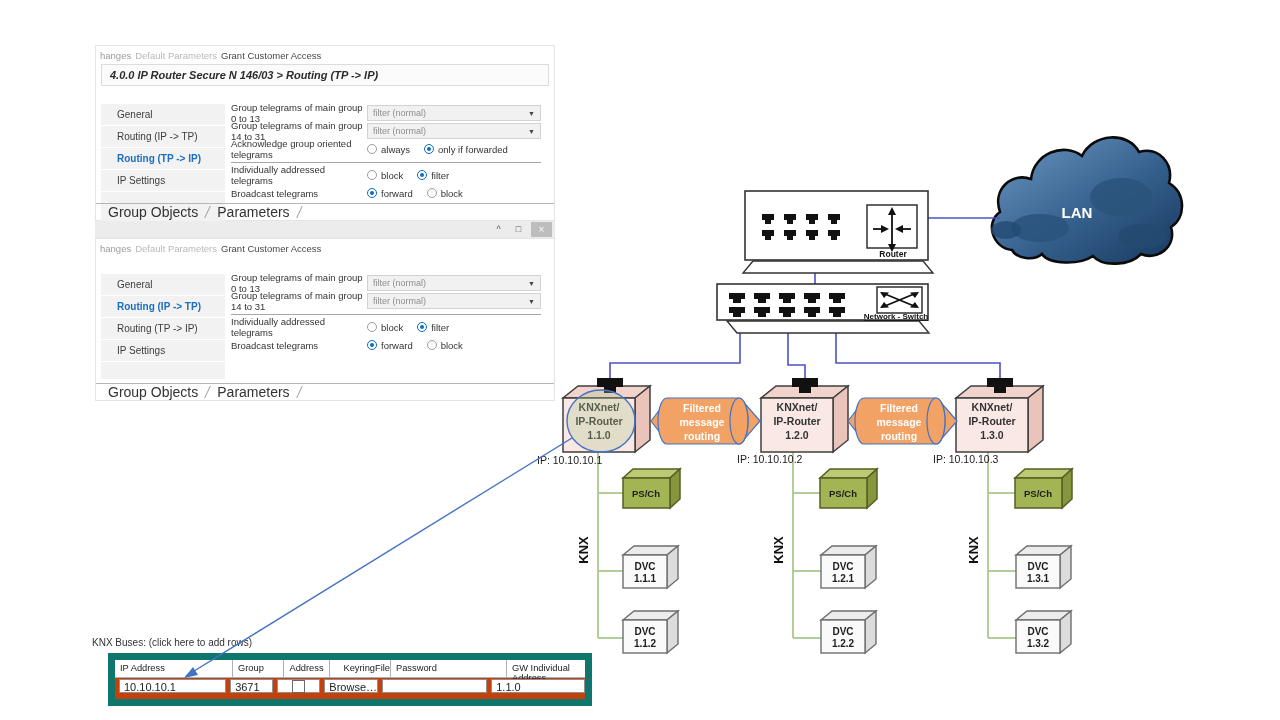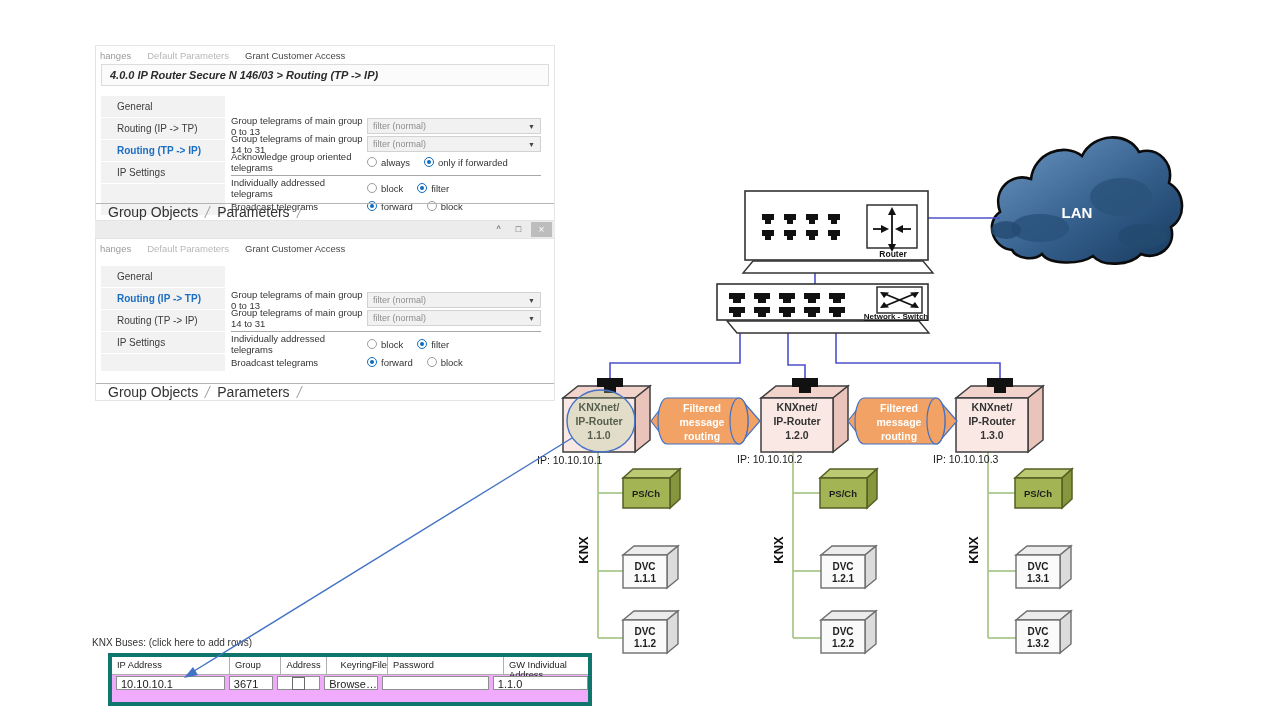--- a/index.html
+++ b/index.html
@@ -5,25 +5,25 @@
   html,body{margin:0;padding:0;background:#fff;}
   .stage{position:relative;width:1280px;height:720px;background:#fff;overflow:hidden;
          font-family:"Liberation Sans",sans-serif;}
   svg{font-family:"Liberation Sans",sans-serif;}
   .layer{position:absolute;left:0;top:0;pointer-events:none;}
 
   
   .win{position:absolute;left:95px;width:460px;background:#fff;border:1px solid #e4e4e4;box-sizing:border-box;}
   .win1{top:45px;height:176px;}
   .win2{top:238px;height:163px;}
-  .menubar{display:flex;gap:16px;padding:4px 8px 2px 4px;font-size:9.5px;align-items:center;}
+  .menubar{display:flex;gap:4px;padding:4px 8px 2px 4px;font-size:9.5px;align-items:center;}
   .m-dim{color:#9a9a9a;} .m-dis{color:#b8b8b8;} .m-on{color:#474747;}
   .ptitle{margin:1px 5px 0 5px;border:1px solid #dcdcdc;background:#fbfbfb;font-weight:bold;
           font-size:11px;color:#2b2b2b;padding:4px 8px 4px 8px;font-style:italic;}
-  .wbody{display:flex;margin:8px 5px;align-items:flex-end;}
+  .wbody{display:flex;margin:16px 5px;}
   .sidebar{width:124px;display:flex;flex-direction:column;gap:1px;padding-top:2px;}
   .win1 .sidebar{height:119px;} .win2 .sidebar{height:105px;}
   .sideitem{background:#f2f2f2;font-size:10px;color:#3c3c3c;padding:5px 0 5px 16px;}
   .sideitem.sel{color:#1b6ec2;font-weight:bold;}
   .sidefill{background:#f2f2f2;flex:1;}
   .content{flex:1;padding:2px 8px 0 6px;}
   .crow{display:flex;align-items:center;height:18px;}
   .clabel{width:136px;font-size:9.5px;color:#333;flex-shrink:0;}
   .dropdown{flex:1;height:14px;background:#f1f1f1;border:1px solid #d2d2d2;display:flex;
             align-items:center;justify-content:space-between;padding:0 5px;font-size:9px;color:#8e8e8e;}
@@ -42,21 +42,21 @@
 
   
   .ctrlbar{position:absolute;left:95px;top:221px;width:460px;height:17px;background:#ececec;
            display:flex;justify-content:flex-end;align-items:center;gap:5px;padding-right:3px;box-sizing:border-box;}
   .ctrl{color:#555;font-size:9px;width:15px;text-align:center;line-height:13px;}
   .ctrl.close{background:#bdbdbd;color:#fff;width:21px;height:15px;font-size:10px;line-height:15px;}
 
   
   .tcaption{position:absolute;left:92px;top:637px;font-size:10px;color:#333;}
   .tablewrap{position:absolute;left:108px;top:653px;width:484px;height:53px;
-             border:4px solid #0f766e;background:#f0abfc;box-sizing:border-box;}
+             border:7px solid #0f766e;background:#c2410c;box-sizing:border-box;}
   .trow{display:flex;}
   .hcell{background:#fff;border-right:1px solid #b0b0b0;border-bottom:1px solid #b0b0b0;
          font-size:9.3px;color:#222;padding:3px 0 2px 5px;height:12px;box-sizing:content-box;}
   .dcell{background:#fff;border:1px solid #8f8f8f;margin:1px 0 0 4px;height:14px;font-size:11px;color:#222;
          padding:1px 0 0 4px;box-sizing:border-box;display:flex;align-items:center;}
   .cbox{width:11px;height:11px;border:1px solid #6a6a6a;background:#fff;margin:0 auto;}
   .cw0{width:112px;} .cw1{width:45px;} .cw2{width:45px;} .cw3{width:55px;text-align:right;} .cw4{width:110px;} .cw5{width:98px;}
   .hlast{flex:1;border-right:none;}
 </style>
 </head>

